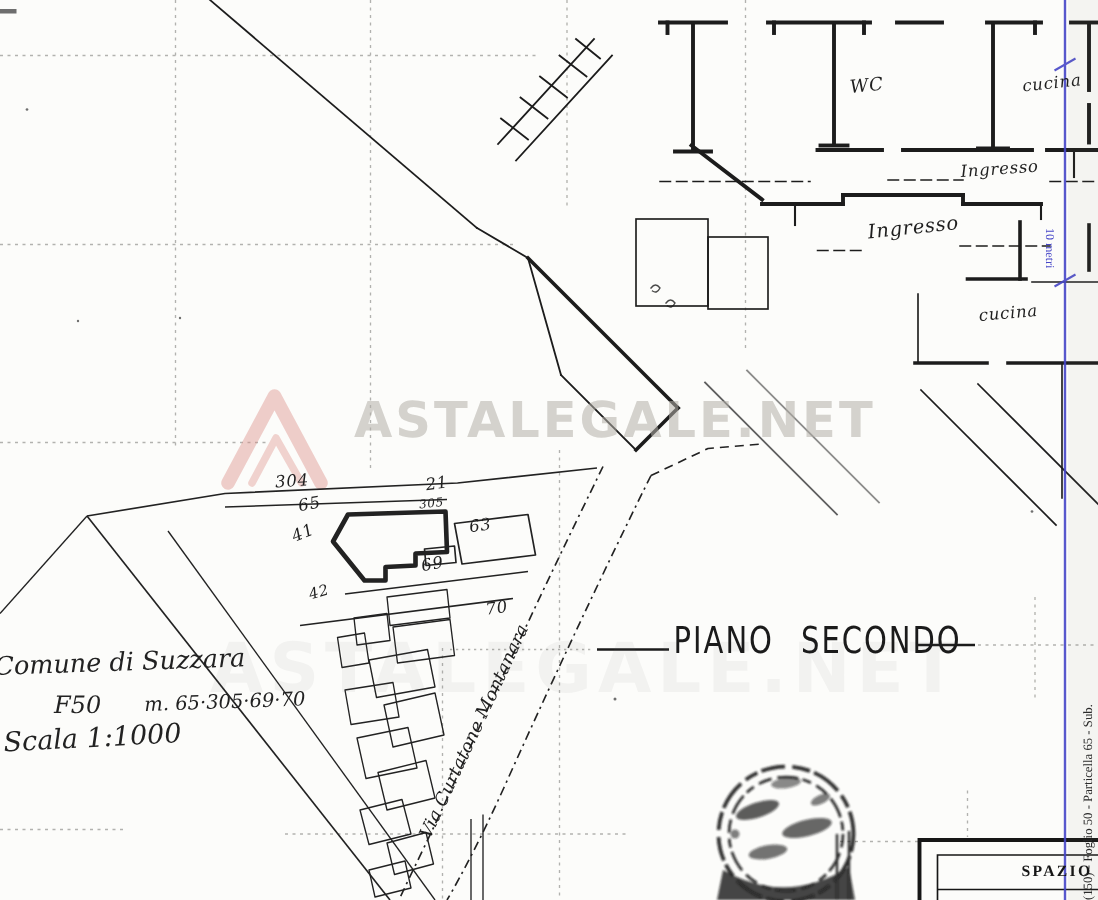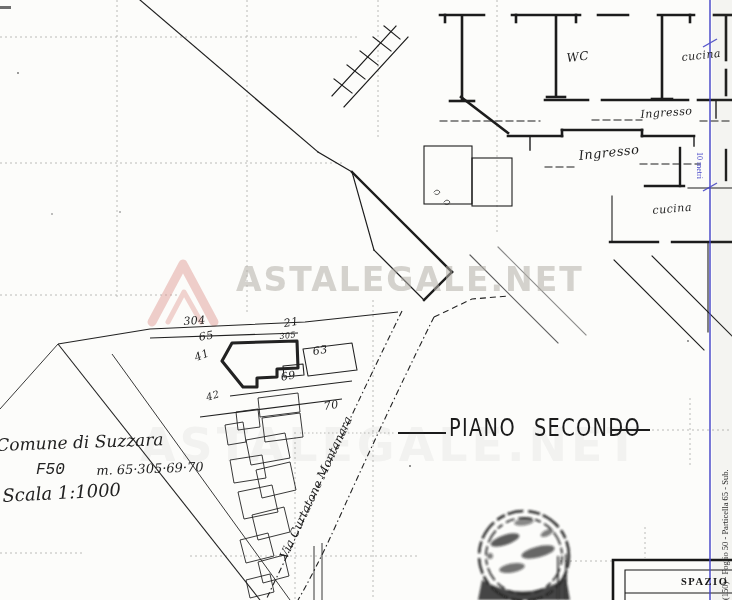--- a/index.html
+++ b/index.html
@@ -270,21 +270,21 @@
 <div class="lbl parcel-num" style="left:279px;top:333px;font-size:8px;transform:rotate(-6deg);">305</div>
 <div class="lbl parcel-num" style="left:312px;top:346px;transform:rotate(-8deg);">63</div>
 <div class="lbl parcel-num" style="left:193px;top:353px;transform:rotate(-22deg);">41</div>
 <div class="lbl parcel-num" style="left:280px;top:372px;transform:rotate(-10deg);">69</div>
 <div class="lbl parcel-num" style="left:205px;top:393px;font-size:10px;transform:rotate(-16deg);">42</div>
 <div class="lbl parcel-num" style="left:323px;top:401px;transform:rotate(-8deg);">70</div>
 
 <div class="lbl" style="left:283px;top:552px;font-size:12px;transform:rotate(-65deg);transform-origin:0 50%;">Via Curtatone Montanara</div>
 
 <div class="lbl hand" style="left:-4px;top:437px;font-size:17px;transform:rotate(-2deg);">Comune di Suzzara</div>
-<div class="lbl hand" style="left:36px;top:462px;font-size:16px;font-family:Liberation Mono, monospace;">F50</div>
+<div class="lbl hand" style="left:36px;top:462px;font-size:16px;">F50</div>
 <div class="lbl hand" style="left:96px;top:464px;font-size:13px;transform:rotate(-2deg);">m. 65·305·69·70</div>
 <div class="lbl hand" style="left:2px;top:487px;font-size:18px;transform:rotate(-3deg);">Scala 1:1000</div>
 
 <div class="blue-note" style="left:703px;top:152px;font-size:8px;transform:rotate(90deg);">10 metri</div>
 
 <div class="vtext" style="left:721px;top:600px;font-size:8.5px;transform:rotate(-90deg);">(150) - Foglio 50 - Particella 65 - Sub.</div>
 
 <div class="spazio" style="left:681px;top:577px;">SPAZIO RI</div>
 
 </div>

